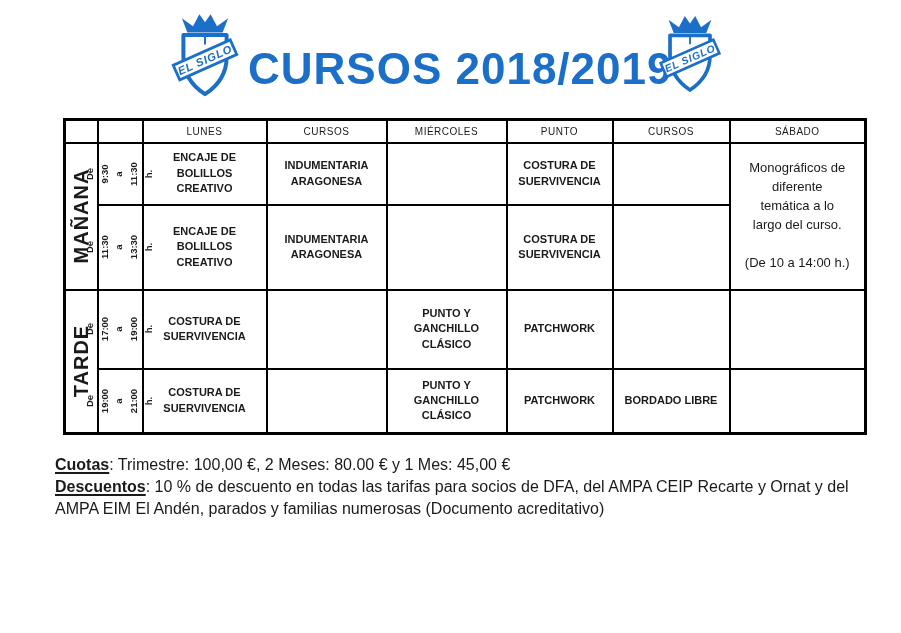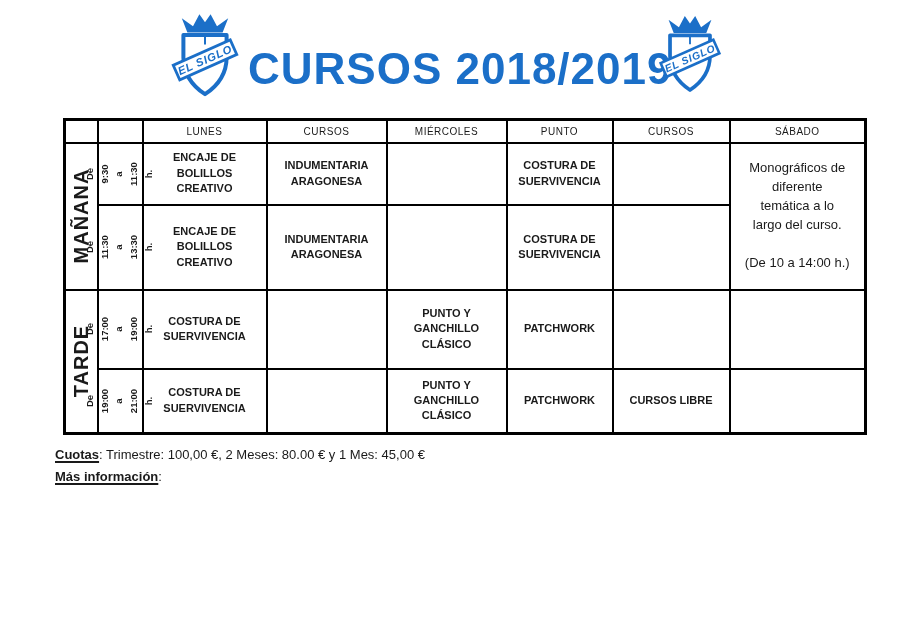--- a/index.html
+++ b/index.html
@@ -66,22 +66,22 @@
   td.sat-note {
     font-size: 13px;
     line-height: 1.45;
     white-space: pre-line;
     padding: 4px 8px;
   }
 
   
   .footer {
     position: absolute;
-    left: 55px; top: 444px; width: 800px;
-    font-size: 13px;
+    left: 55px; top: 454px; width: 800px;
+    font-size: 16px;
     line-height: 22px;
   }
   .footer p { margin: 0; }
   .note-label {
     font-weight: bold;
     text-decoration: underline;
     text-decoration-thickness: 2px;
     text-underline-offset: 2px;
   }
   .contact-line { margin-top: 0; }
@@ -203,22 +203,22 @@
 a
 21:00 h.</div>
     </td>
     <td class="course">COSTURA DE
 SUERVIVENCIA</td>
     <td class="course"></td>
     <td class="course">PUNTO Y
 GANCHILLO
 CLÁSICO</td>
     <td class="course">PATCHWORK</td>
-    <td class="course">CURSOS LIBRE</td>
+    <td class="course">BORDADO LIBRE</td>
     <td class="course"></td>
   </tr>
 </tbody>
   </table>
 
 <div class="footer">
   <p><span class="note-label">Cuotas</span><span>: Trimestre: 100,00 €, 2 Meses: 80.00 € y 1 Mes: 45,00 €</span></p>
-  <p><span class="note-label">Más información</span><span>:</span></p>
+  <p><span class="note-label">Descuentos</span><span>: 10 % de descuento en todas las tarifas para socios de DFA, del AMPA CEIP Recarte y Ornat y del AMPA EIM El Andén, parados y familias numerosas (Documento acreditativo)</span></p>
 </div>
 
 </body></html>

